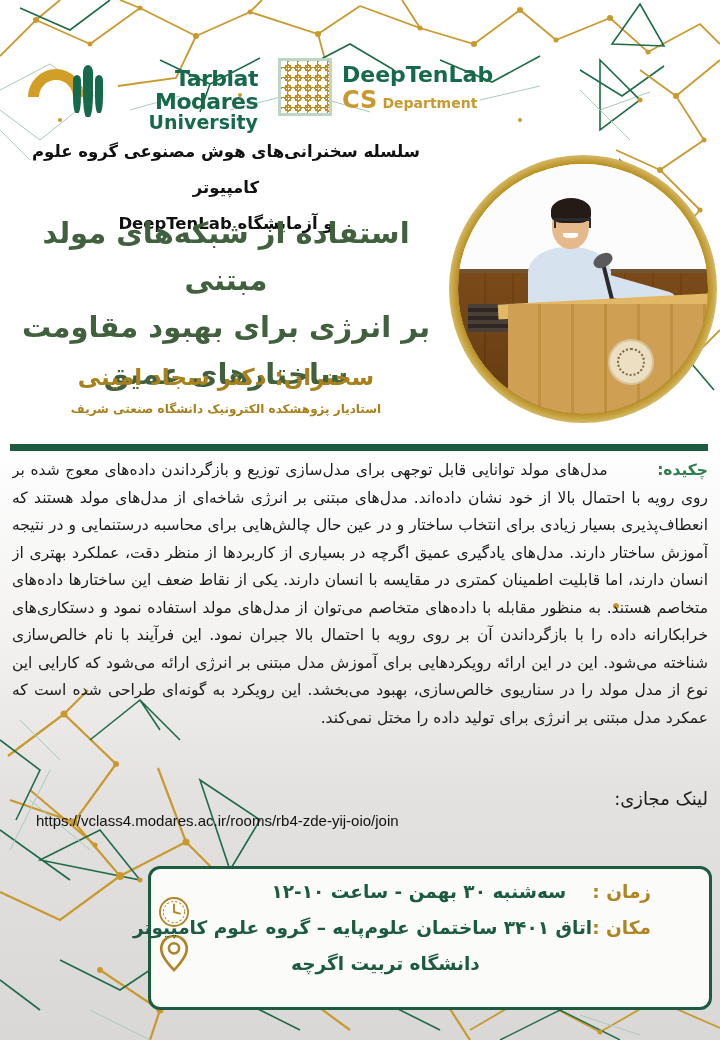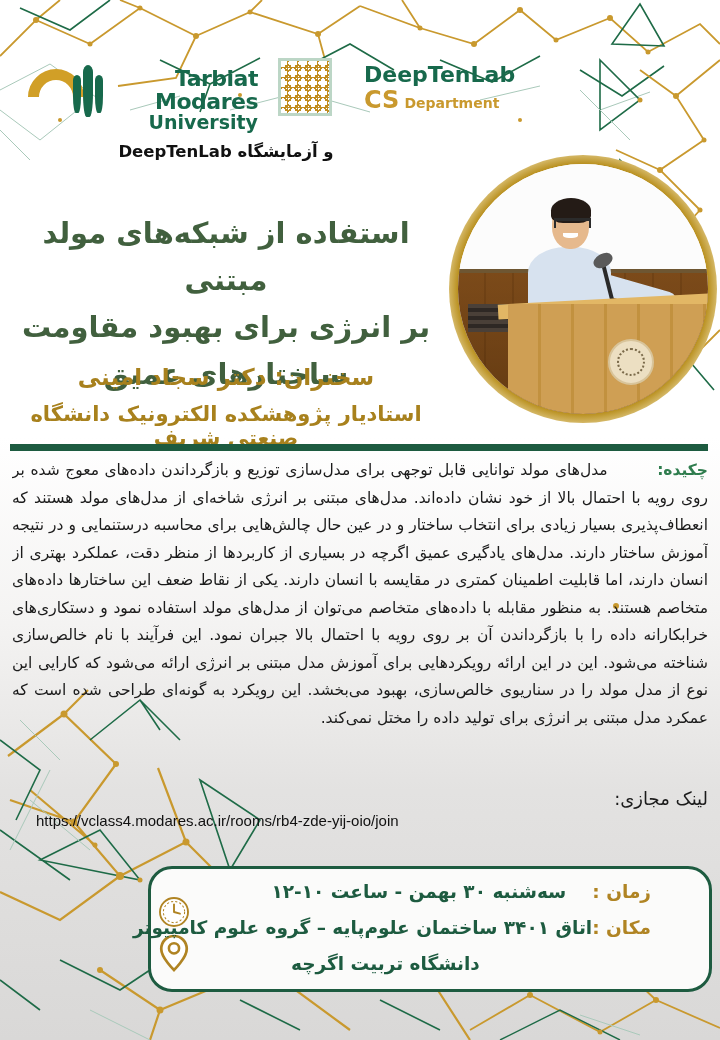--- a/index.html
+++ b/index.html
@@ -19,33 +19,33 @@
   .tree.t3{left:69px;top:14px;width:8px;height:38px;}
   .tmu-text{position:absolute;left:82px;top:6px;width:150px;text-align:right;color:#17694c;line-height:1.05;}
   .tmu-line1{font-size:22px;font-weight:bold;letter-spacing:-0.5px;}
   .tmu-line2{font-size:19px;font-weight:bold;}
   .dtl-logo{position:absolute;left:278px;top:58px;z-index:1;display:flex;gap:10px;}
   .dtl-icon{width:54px;height:58px;background:#fff;border:3px solid #bcd6c6;box-sizing:border-box;
     background-image:
       radial-gradient(circle at 5px 5px,rgba(0,0,0,0) 1.6px,#c08d1f 1.6px 3.6px,rgba(0,0,0,0) 3.6px),
       linear-gradient(#c08d1f 1px,transparent 1px),linear-gradient(90deg,#c08d1f 1px,transparent 1px);
     background-size:10px 10px,10px 10px,10px 10px;background-position:2px 2px,6px 6px,6px 6px;}
-  .dtl-text{padding-top:4px;line-height:1.15;margin-left:22px;}
+  .dtl-text{padding-top:4px;line-height:1.15;}
   .dtl-name{font-size:22px;font-weight:bold;color:#17694c;}
   .dtl-cs{font-size:24px;font-weight:bold;color:#c9992e;}
   .dtl-dept{font-size:14px;font-weight:bold;color:#c9992e;}
   
   .series{position:absolute;left:0;top:134px;width:452px;z-index:1;direction:rtl;text-align:center;
     color:#111;font-weight:bold;font-size:16.5px;line-height:36px;}
   .talk-title{position:absolute;left:0;top:210px;width:452px;z-index:1;direction:rtl;text-align:center;
     color:#41603e;font-weight:bold;font-size:29px;line-height:47px;}
   .speaker{position:absolute;left:0;top:364px;width:452px;z-index:1;direction:rtl;text-align:center;
     color:#a8811d;font-weight:bold;font-size:23px;}
   .affiliation{position:absolute;left:0;top:402px;width:452px;z-index:1;direction:rtl;text-align:center;
-    color:#a8811d;font-weight:bold;font-size:21px;}
+    color:#a8811d;font-weight:bold;font-size:12px;}
   
   .photo{position:absolute;left:449px;top:155px;width:268px;height:268px;border-radius:50%;z-index:1;
     background:radial-gradient(circle,#e9c96a 55%,#b9901f 66%,#e8d49a 74%,rgba(238,222,170,0) 79%);}
   .photo-inner{position:absolute;inset:9px;border-radius:50%;overflow:hidden;background:#fcfcfc;}
   .ph-wall{position:absolute;left:0;top:0;width:100%;height:42%;background:#fcfcfc;}
   .ph-wood{position:absolute;left:0;top:42%;width:100%;height:58%;
     background:repeating-linear-gradient(90deg,#b28a51 0 26px,#a37c43 26px 28px),linear-gradient(#b28a51,#8f6c38);
     background-blend-mode:multiply;}
   .ph-rail{position:absolute;left:0;top:42%;width:100%;height:4px;background:#6e5632;}
   .ph-vent{position:absolute;left:4%;top:56%;width:26%;height:11%;
@@ -72,22 +72,22 @@
   
   .sep{position:absolute;left:10px;top:444px;width:698px;height:7px;background:#1d5b40;z-index:1;}
   .abstract{position:absolute;left:12px;top:457px;width:696px;height:336px;overflow:hidden;z-index:1;
     direction:rtl;text-align:justify;color:#1b1b1b;font-size:15.5px;line-height:27.5px;}
   .abstract .abs-label{color:#2f7d4e;font-weight:bold;margin-left:44px;}
   .link-label{position:absolute;left:12px;top:788px;width:696px;direction:rtl;text-align:right;z-index:1;
     color:#1b1b1b;font-size:18px;}
   .url{position:absolute;left:36px;top:812px;z-index:1;direction:ltr;color:#111;font-size:15px;
     font-family:"Liberation Sans","DejaVu Sans",sans-serif;}
   
-  .sched{position:absolute;left:148px;top:866px;width:564px;height:126px;box-sizing:border-box;z-index:2;
-    background:#fbfbfa;border:3.5px solid #1d5b40;border-radius:24px;direction:rtl;}
+  .sched{position:absolute;left:148px;top:866px;width:564px;height:144px;box-sizing:border-box;z-index:2;
+    background:#fbfbfa;border:3.5px solid #1d5b40;border-radius:12px;direction:rtl;}
   .sched-line{position:absolute;right:0;width:100%;box-sizing:border-box;padding-right:58px;
     color:#1d5b40;font-weight:bold;font-size:18.5px;white-space:nowrap;}
   .sched-line.l1{top:12px;}
   .sched-line.l2{top:48px;}
   .sched-line.l3{top:84px;text-align:left;padding-left:140px;}
   .sched .lbl{color:#b08423;}
   .sched .lbl.time{margin-left:26px;}
   .sched .lbl.place{margin-left:0;}
   .sched-icons{position:absolute;left:6px;top:26px;display:flex;flex-direction:column;gap:4px;}
 </style>
@@ -221,20 +221,21 @@
     <div class="dtl-text">
       <div class="dtl-name">DeepTenLab</div>
       <div>
         <span class="dtl-cs">CS</span>
         <span class="dtl-dept">Department</span>
       </div>
     </div>
   </div>
 
   <div class="series">
+    <div>سلسله سخنرانی‌های هوش مصنوعی گروه علوم کامپیوتر</div>
     <div>و آزمایشگاه DeepTenLab</div>
   </div>
 
   <div class="talk-title">
     <div>استفاده از شبکه‌های مولد مبتنی</div>
     <div>بر انرژی برای بهبود مقاومت</div>
     <div>ساختارهای عمیق</div>
   </div>
 
   <div class="speaker">سخنران: دکتر سجاد امینی</div>

